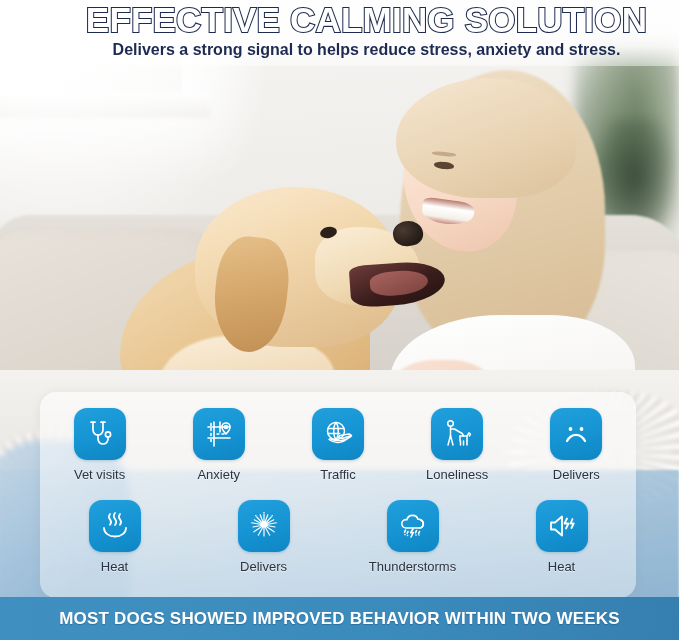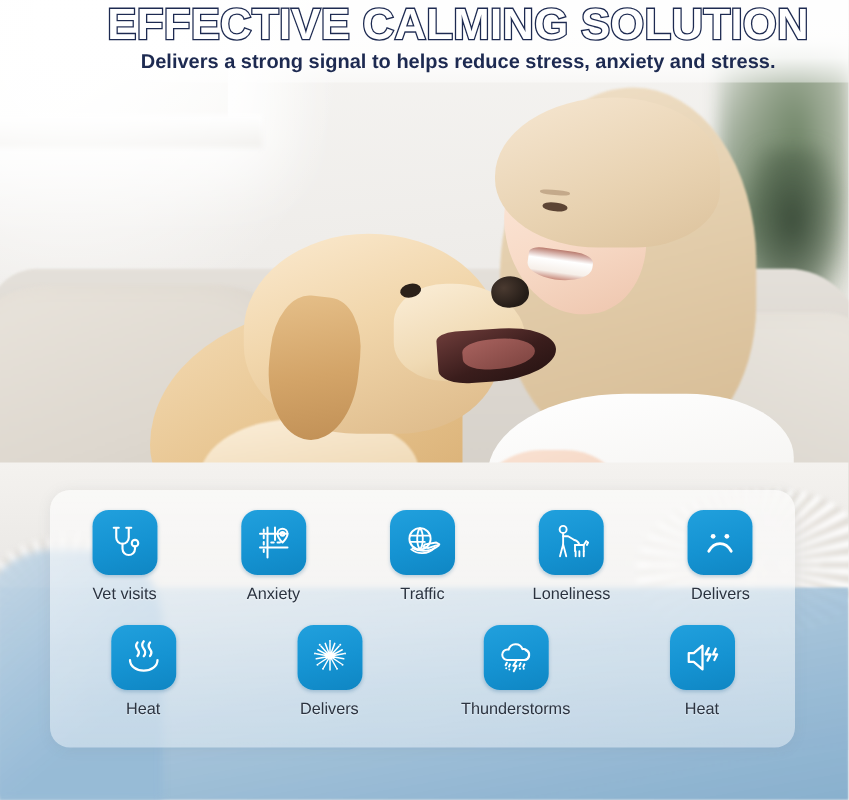--- a/index.html
+++ b/index.html
@@ -471,14 +471,17 @@
             <path d="M21 8.5l-2.5 5h4l-2.5 5"></path>
             <path d="M26.5 9l-2 4.5h3.2l-2.2 4.5"></path>
           </svg>
         </div>
         <div class="icon-label">Heat</div>
       </div>
 
     </div>
   </div>
 
+  <div class="banner">
+    <div class="banner-text">MOST DOGS SHOWED IMPROVED BEHAVIOR WITHIN TWO WEEKS</div>
+  </div>
 
 </div>
 
 </body></html>

